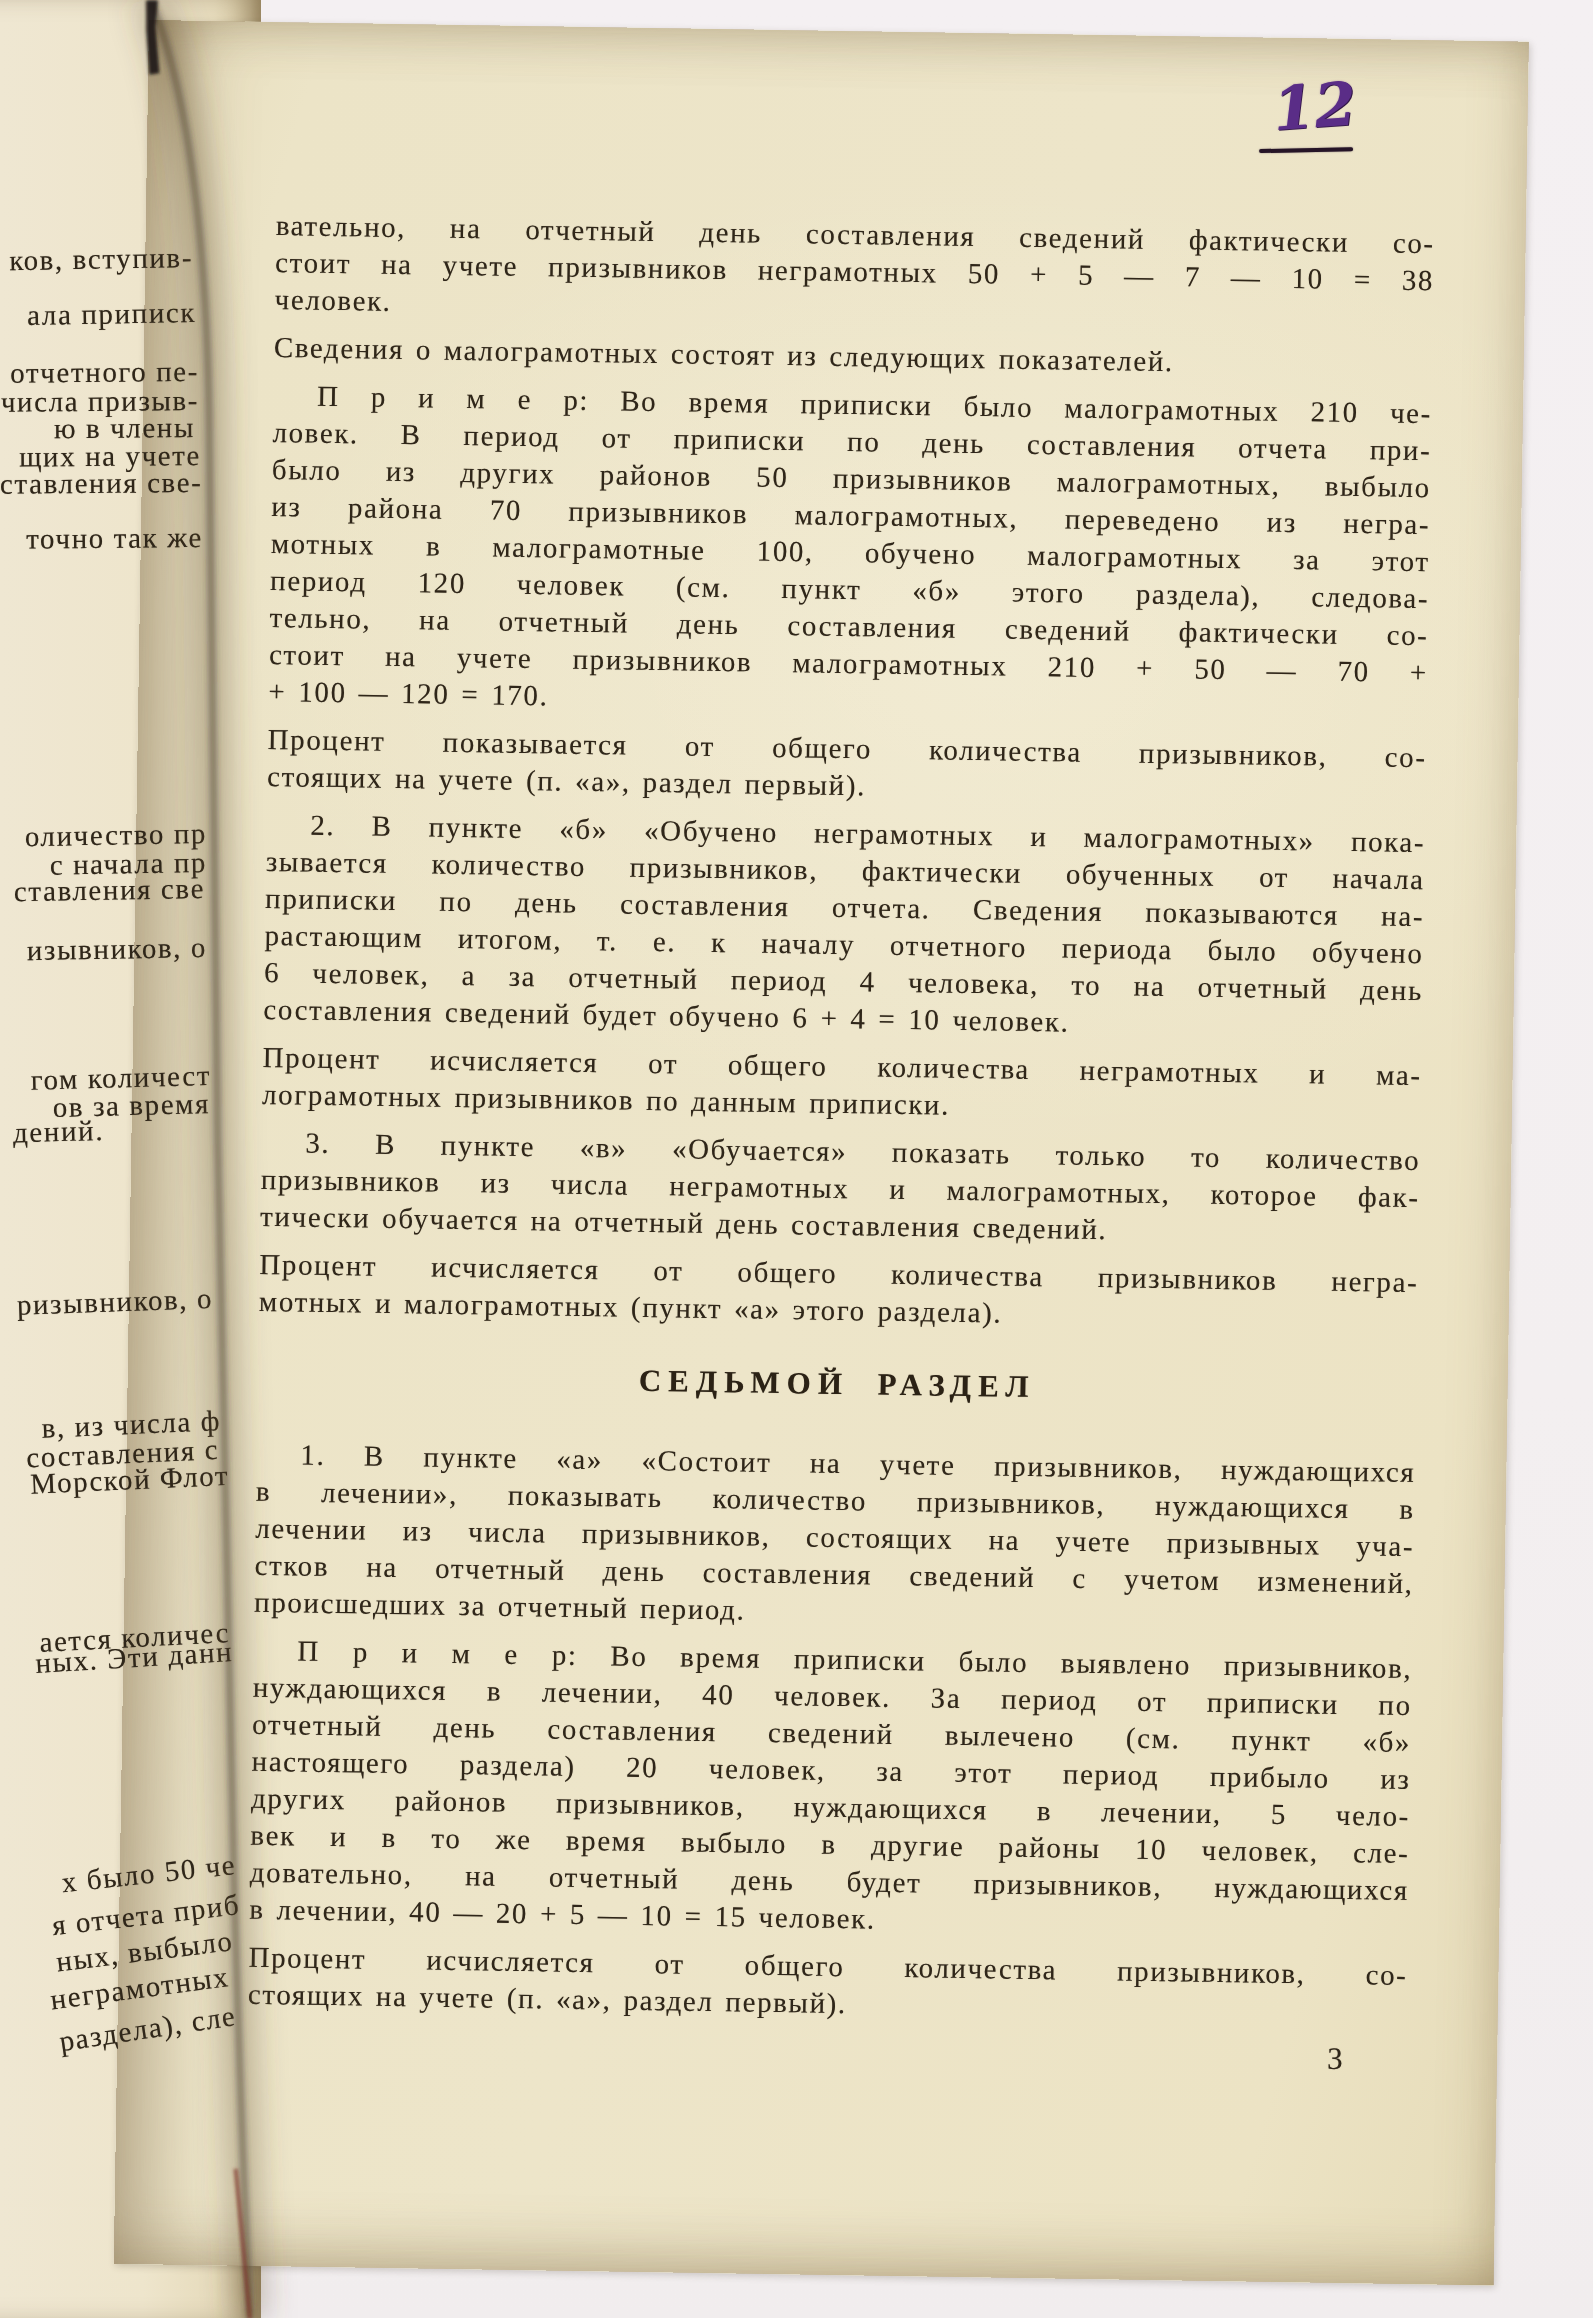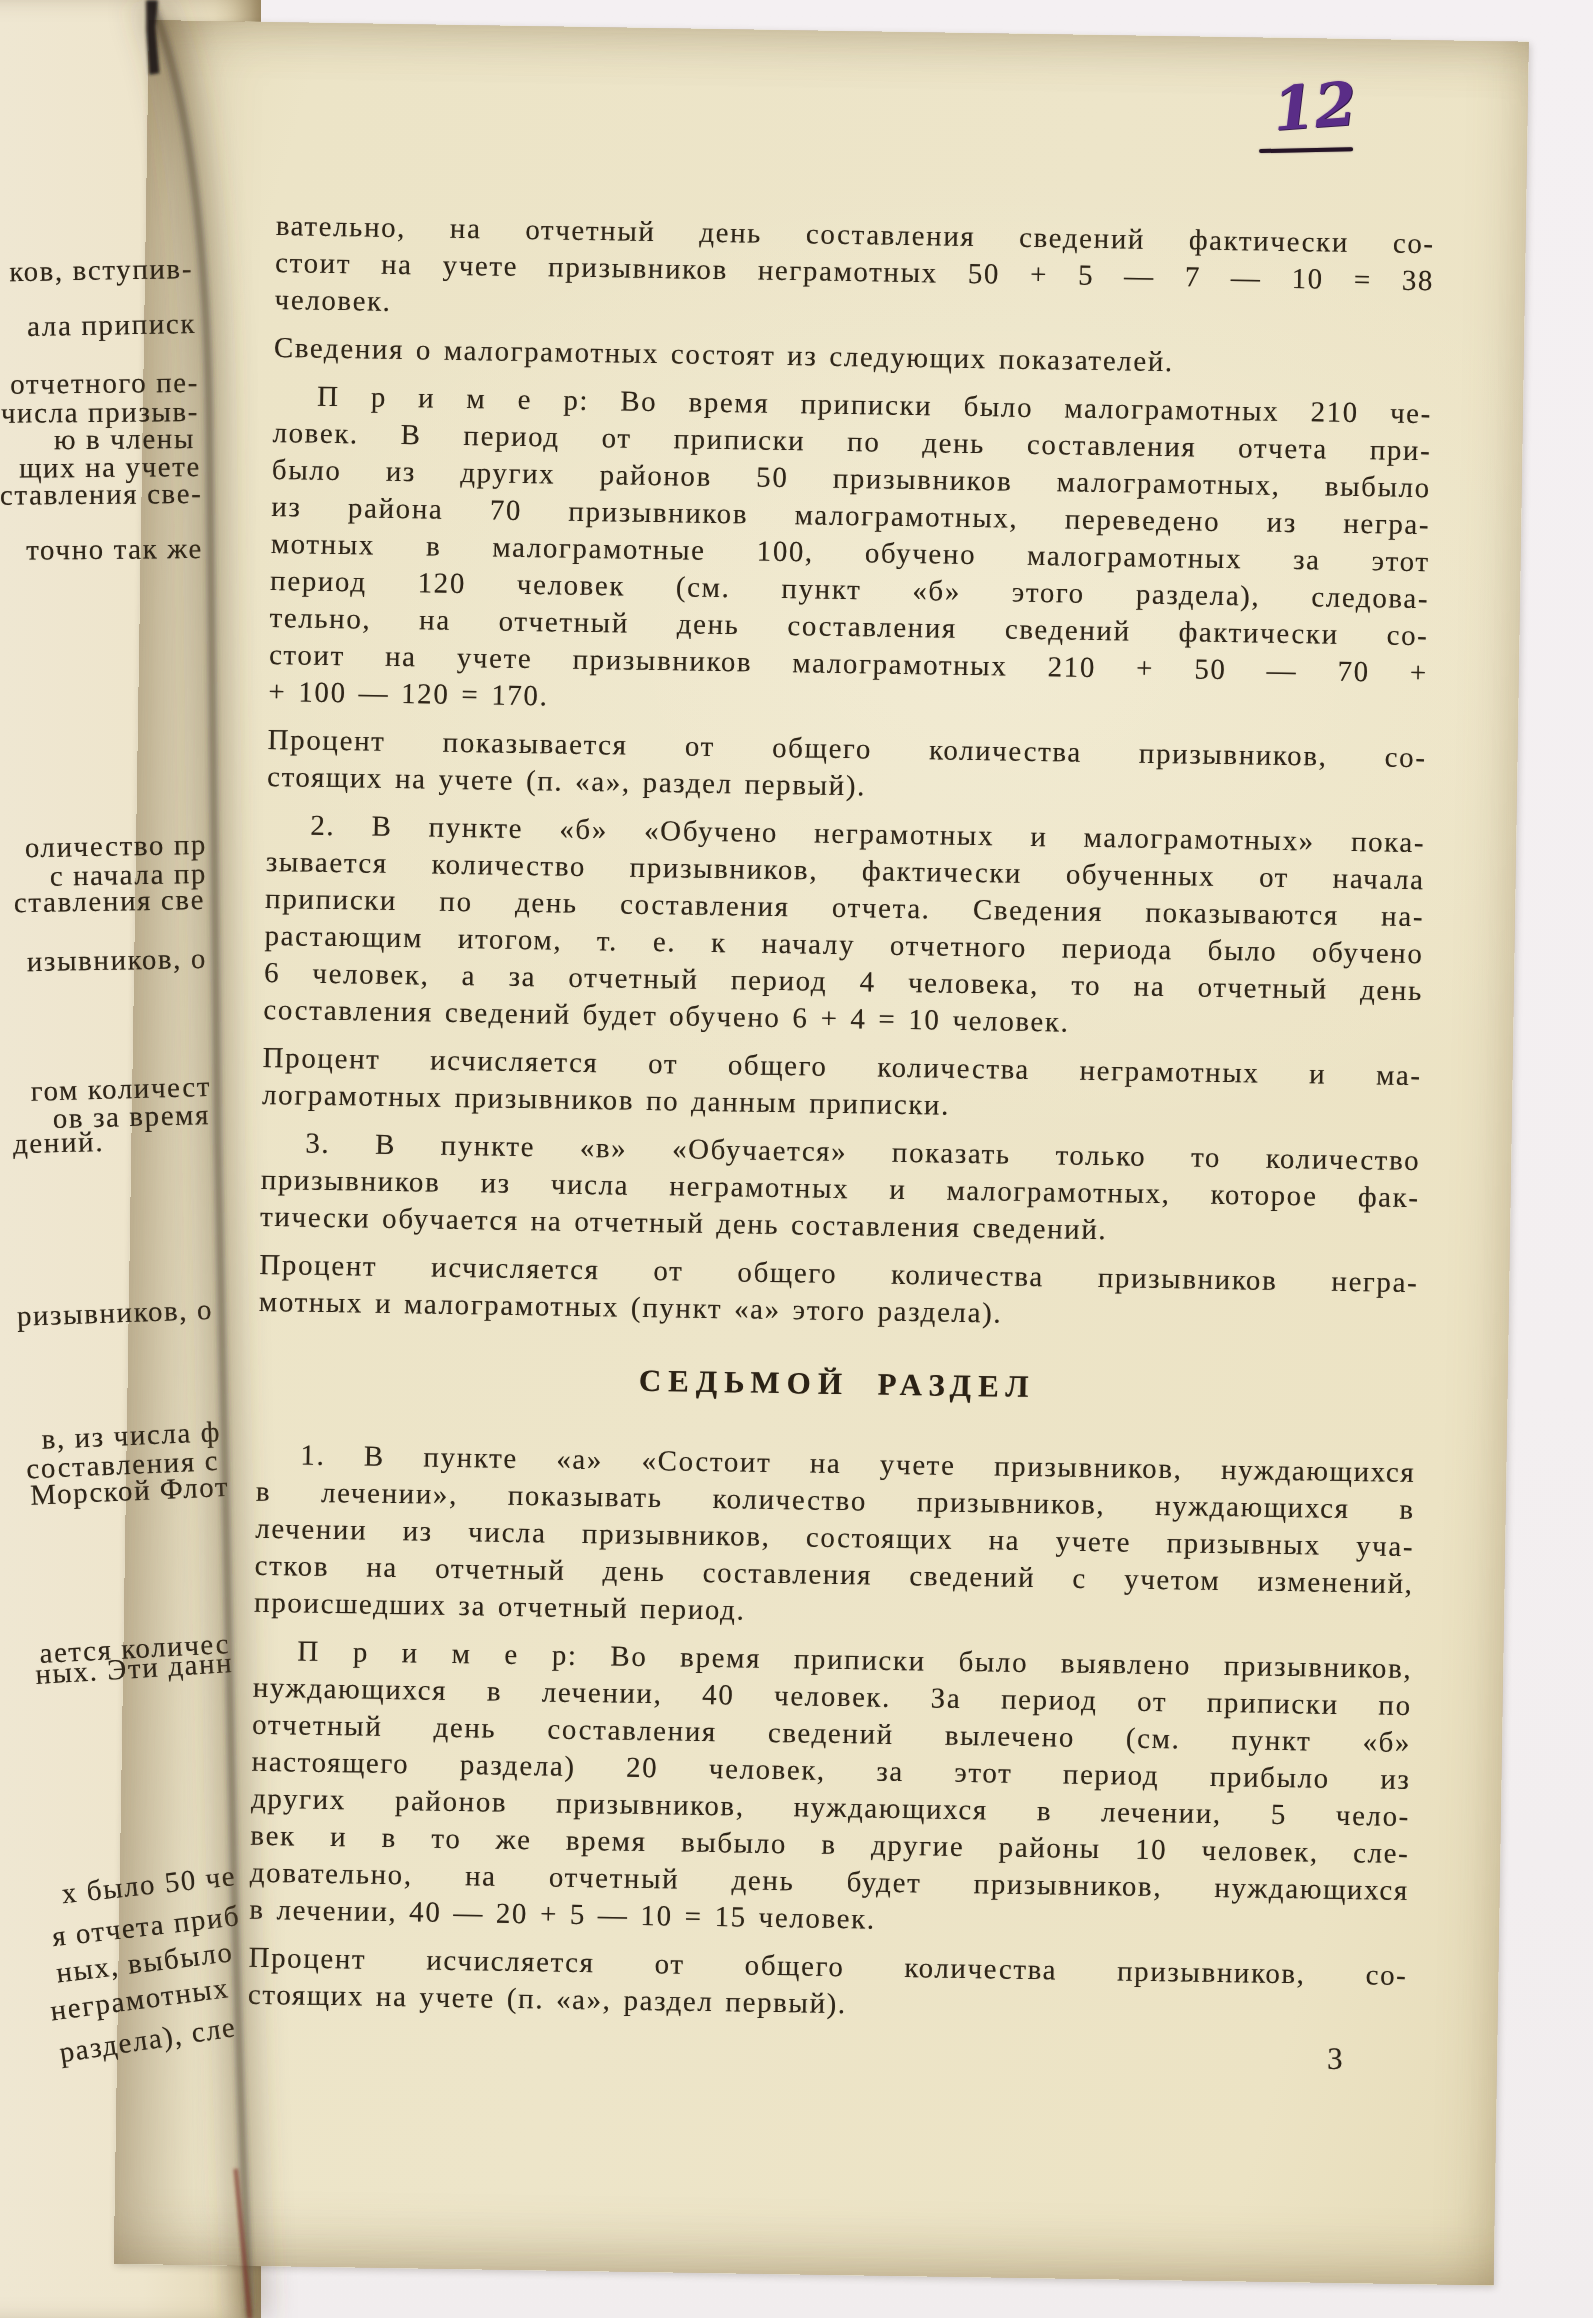--- a/index.html
+++ b/index.html
@@ -7,21 +7,21 @@
     width:1593px;height:2319px;position:relative;overflow:hidden;
     background:linear-gradient(180deg,#f4f0f2 0%,#f3eff0 60%,#f1edee 100%);
     font-family:"Liberation Serif", serif;
   }
   
   .left-paper{
     position:absolute;left:0;top:0;width:261px;height:2319px;z-index:1;
     background:linear-gradient(90deg,#efe7d2 0%,#eee5cc 55%,#e6dbbc 82%,#d3c5a0 96%,#c2b28a 100%);
     box-shadow:inset -22px 0 27px -9.4px rgba(100,78,45,0.5);
   }
-  .left-fragments{position:absolute;left:0;top:15px;width:261px;height:2191px;z-index:4;pointer-events:none;padding-left:36px;}
+  .left-fragments{position:absolute;left:0;top:4px;width:261px;height:2191px;z-index:4;pointer-events:none;padding-left:36px;}
   .frag{
     position:absolute;left:0;text-align:right;white-space:nowrap;overflow:visible;
     font-size:29px;line-height:35px;color:#2f2619;letter-spacing:1.6px;
     transform-origin:100% 50%;
     text-shadow:0 0 0.8px rgba(47,38,25,.45);
   }
   
   .main-page{
     position:absolute;left:149px;top:20.4px;width:1380px;height:2244px;z-index:2;
     transform:rotate(0.9deg);transform-origin:top left;

